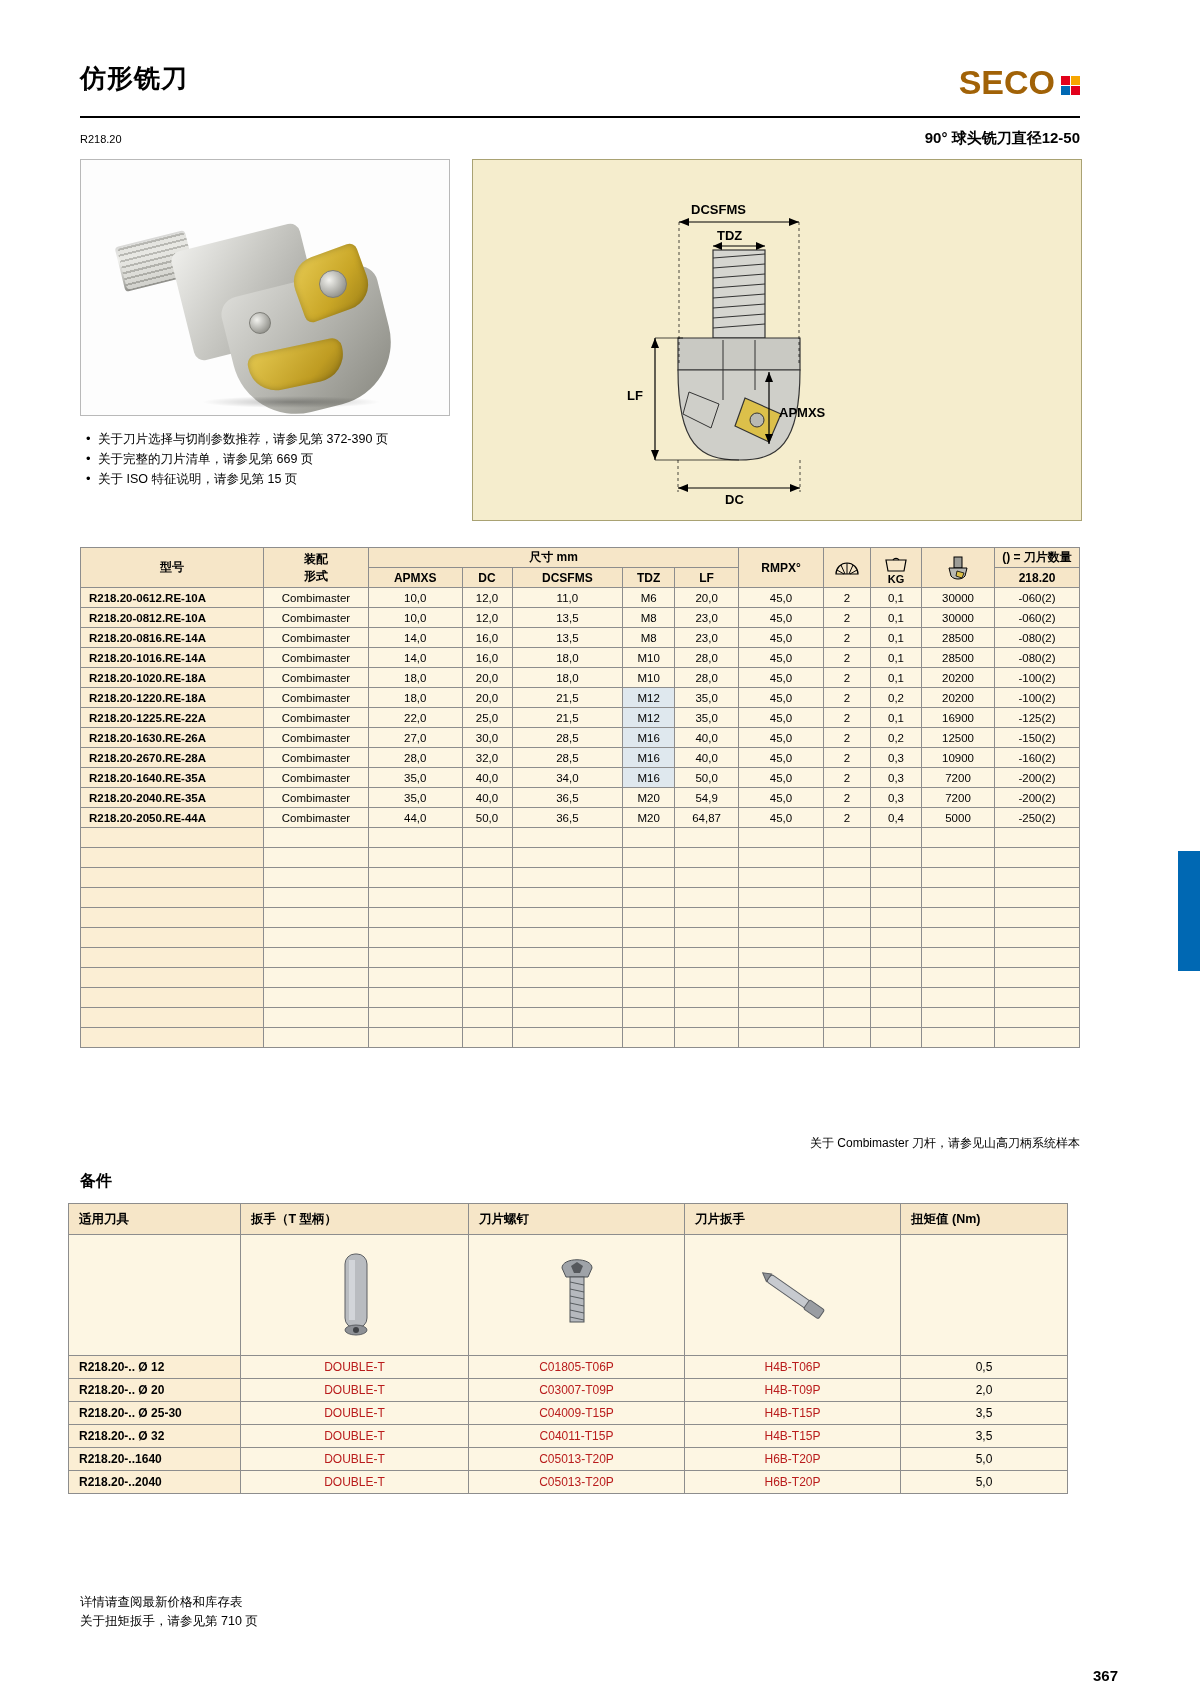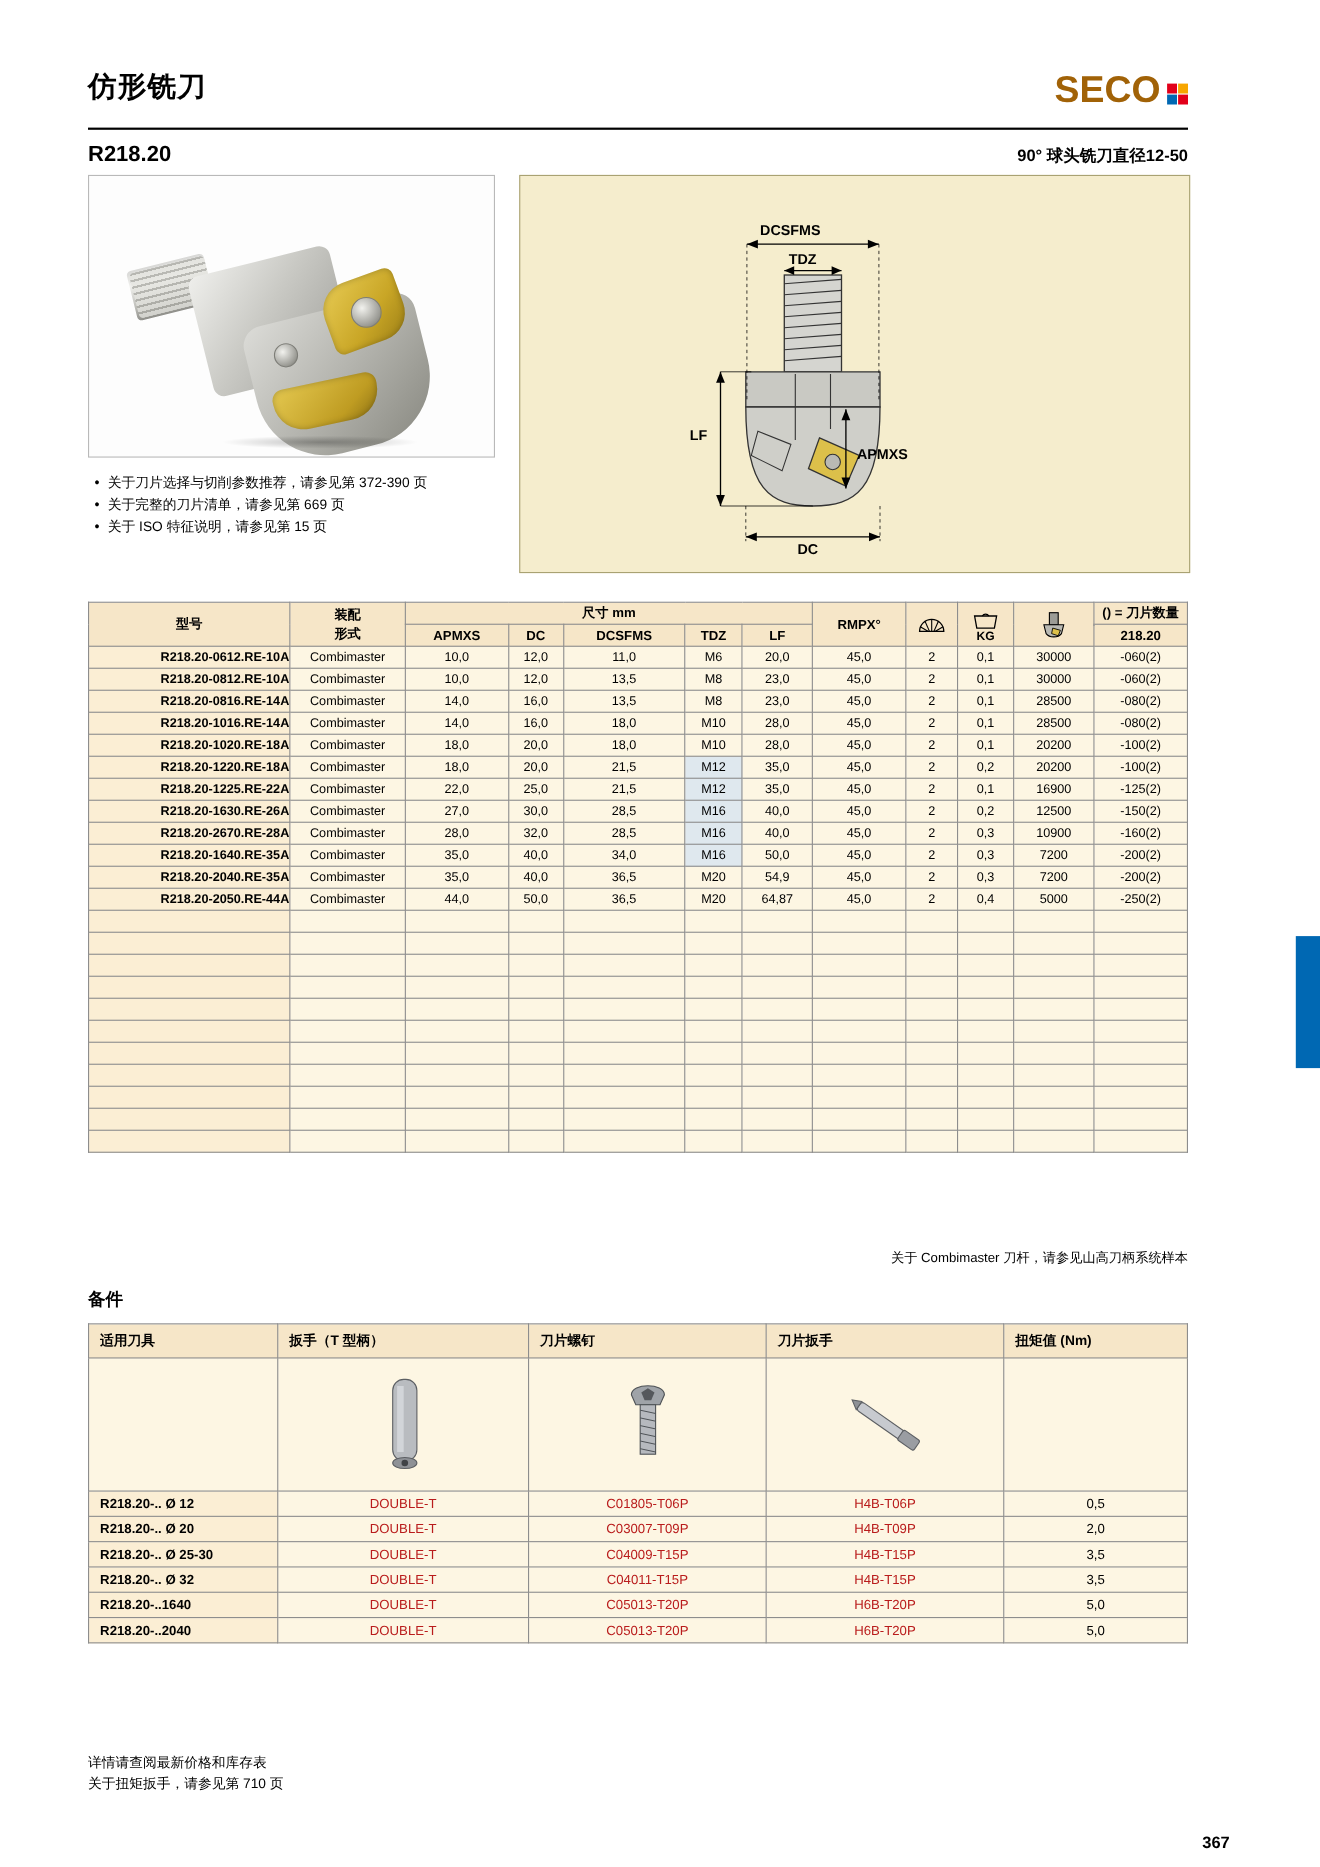--- a/index.html
+++ b/index.html
@@ -71,21 +71,21 @@
   
   .subhead {
     position: absolute;
     left: 80px;
     top: 98px;
     width: 1000px;
     display: flex;
     justify-content: space-between;
     align-items: baseline;
   }
-  .subhead-left { font-size: 20px; font-weight: bold; }
+  .subhead-left { font-size: 11px; font-weight: normal; }
   .subhead-right { font-size: 15px; font-weight: bold; }
 
   
   .photo-box {
     position: absolute;
     left: 80px;
     top: 128px;
     width: 368px;
     height: 255px;
     border: 1px solid #b9b9b9;
@@ -215,21 +215,21 @@
     background: #fdf6e3;
   }
   .main-table thead th {
     background: #f6e6c8;
     font-weight: bold;
     font-size: 12px;
   }
   .main-table td.model {
     background: #fbeed4;
     font-weight: bold;
-    text-align: right;
+    text-align: left;
     padding-left: 8px;
     font-size: 11.5px;
   }
   .main-table td.assembly { background: #fdf6e3; }
   .main-table td.tdz-hl { background: #dfe8ee; }
   .main-table td.empty { height: 19px; }
 
   .icon-cell svg { display:block; margin: 0 auto; }
 
   .table-note {
@@ -244,21 +244,21 @@
   
   .acc-title {
     position: absolute;
     left: 80px;
     top: 1140px;
     font-size: 16px;
     font-weight: bold;
   }
   .acc-table {
     position: absolute;
-    left: 80px;
+    left: 68px;
     top: 1172px;
     width: 1000px;
     border-collapse: collapse;
     font-size: 12px;
   }
   .acc-table th, .acc-table td {
     border: 1px solid #8d8d8d;
     background: #fdf6e3;
     text-align: center;
     height: 20px;

